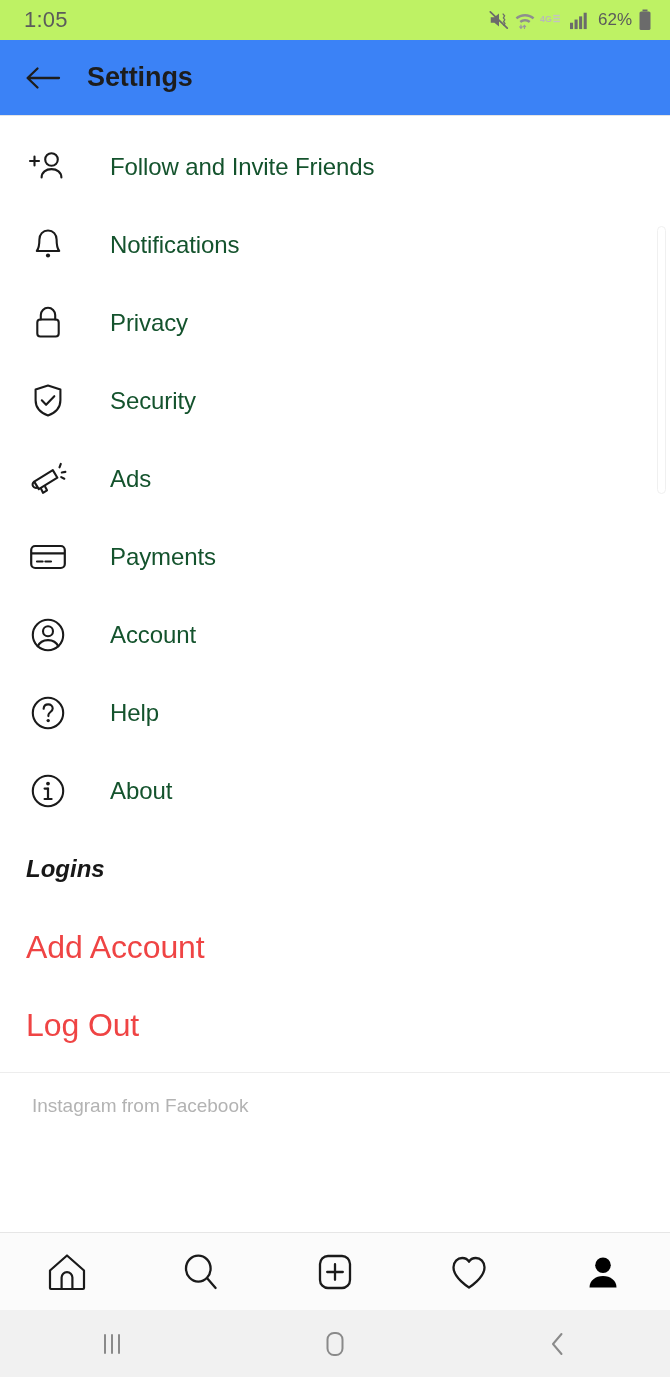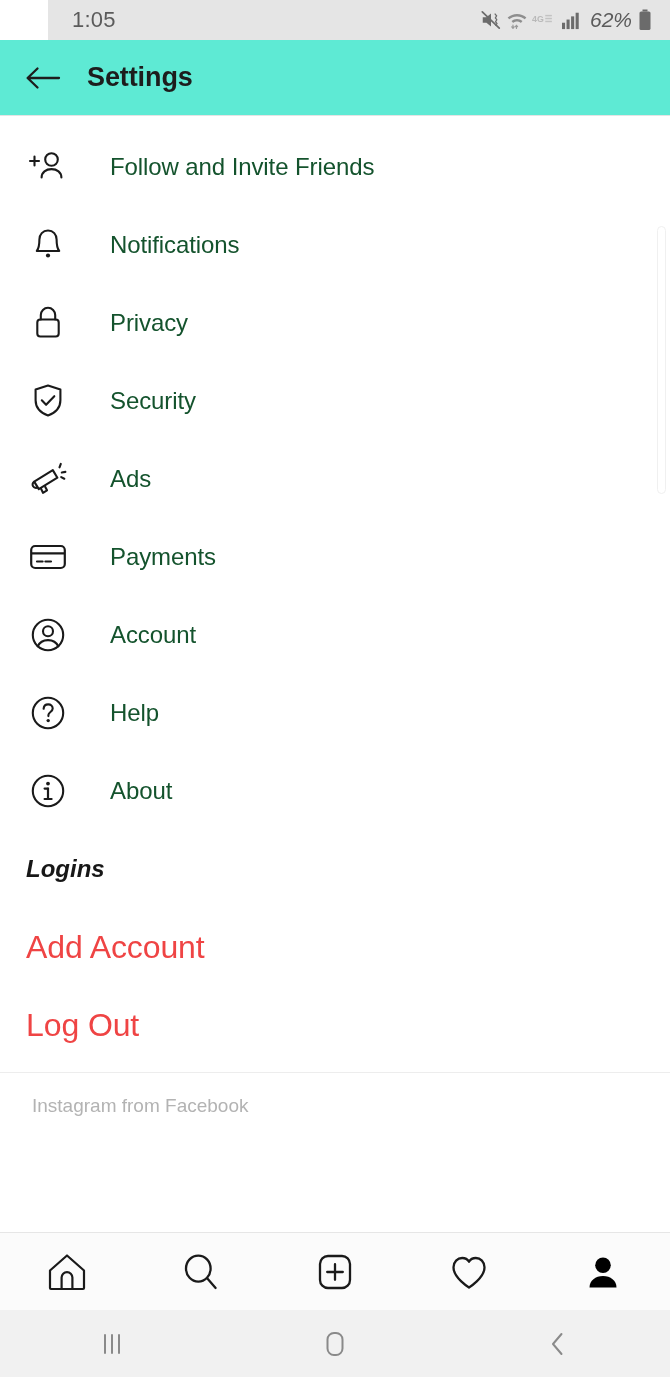--- a/index.html
+++ b/index.html
@@ -8,34 +8,33 @@
     background:#ffffff;
     font-family:"Liberation Sans", sans-serif;
     -webkit-font-smoothing:antialiased;
     overflow:hidden;
   }
   #app { position:relative; width:670px; height:1377px; display:flex; flex-direction:column; }
 
   
   .statusbar {
     height:40px; flex:0 0 40px;
-    background:#e5e5e5;
+    background:#bef264;
     display:flex; align-items:center; justify-content:space-between;
     padding:0 18px 0 24px;
-    margin-left:48px;
   }
   .status-time { font-size:22px; color:#5b5b5b; letter-spacing:.2px; }
   .status-icons { display:flex; align-items:center; gap:4px; }
   .status-icons svg { display:block; }
-  .battery-pct { font-size:21px; color:#5b5b5b; margin:0 2px 0 3px;font-style:italic; }
+  .battery-pct { font-size:17px; color:#5b5b5b; margin:0 2px 0 3px; }
 
   
   .appbar {
     flex:0 0 76px; height:76px;
-    background:#5eead4;
+    background:#3b82f6;
     border-bottom:1px solid #e4e4e4;
     display:flex; align-items:center; padding-left:20px;
   }
   .back-btn { width:46px; height:46px; display:flex; align-items:center; justify-content:center; }
   .appbar-title { font-size:27px; font-weight:bold; color:#1d1d1d; margin-left:21px; letter-spacing:-.1px; }
 
   
   .content { position:relative; flex:1 1 auto; background:#fff; overflow:hidden; }
 
   .menu { padding-top:12px; }

